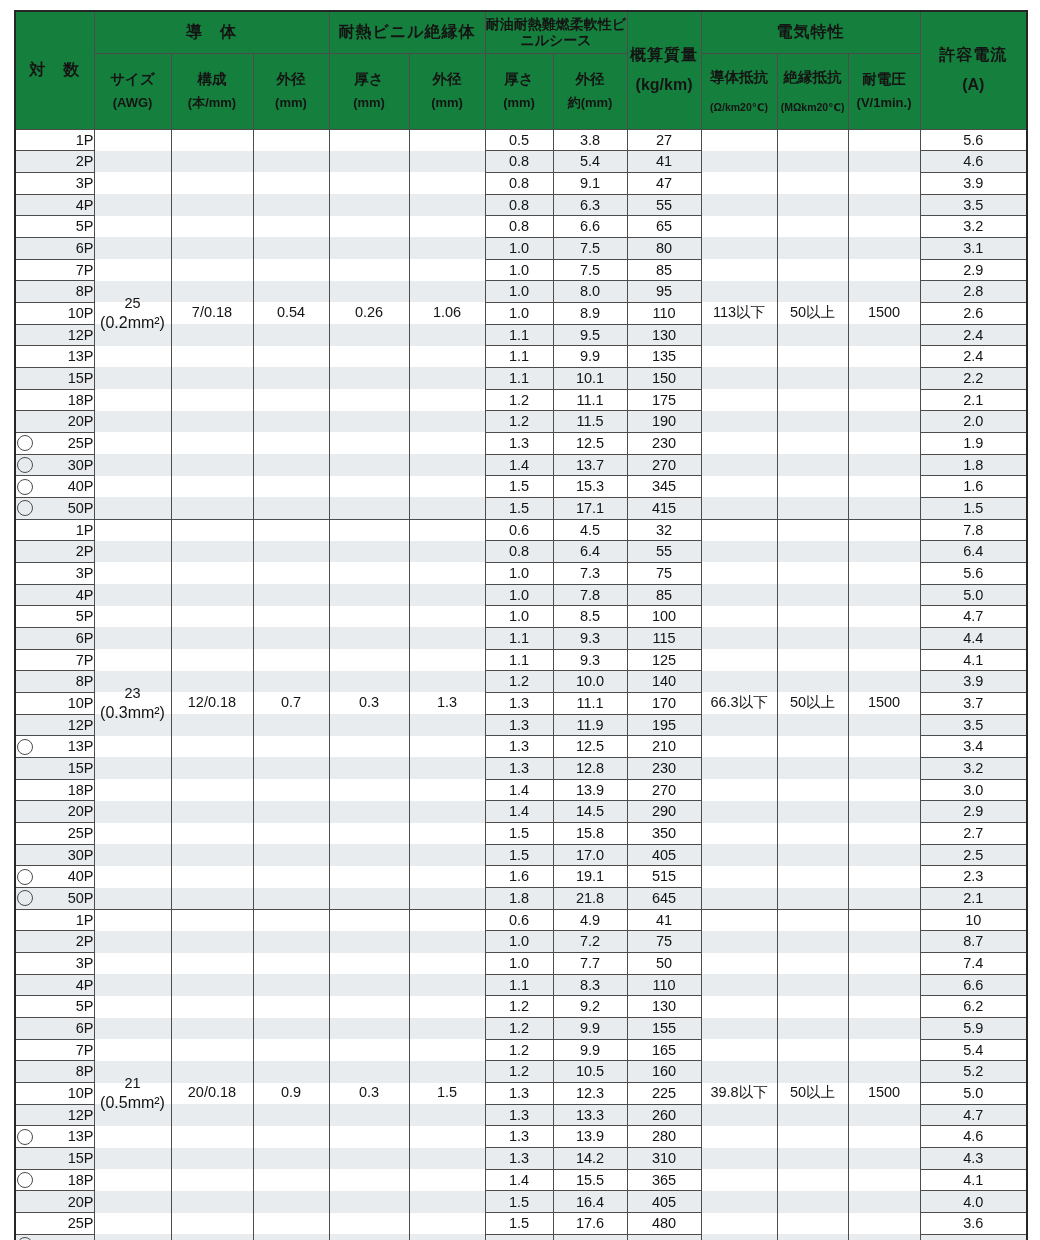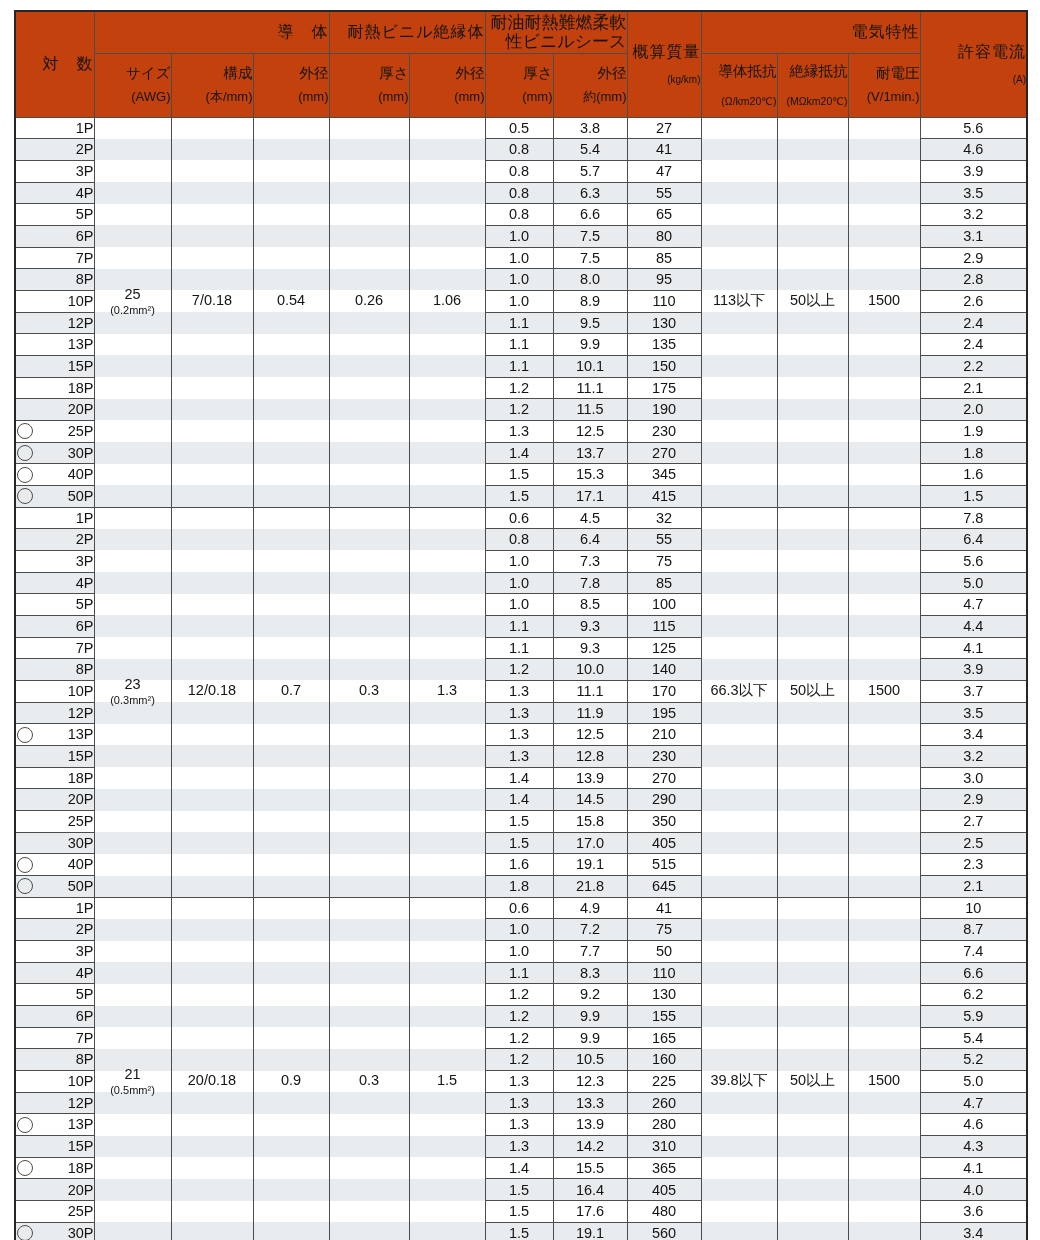--- a/index.html
+++ b/index.html
@@ -1,34 +1,34 @@
 <!DOCTYPE html>
 <html><head>
 <meta charset="utf-8">
 <style>
   html,body{margin:0;padding:0;background:#ffffff;}
   body{width:1040px;height:1240px;font-family:"Liberation Sans","DejaVu Sans",sans-serif;color:#141414;}
   .wrap{padding:10px 0 0 14px;}
   table.spec{border-collapse:collapse;table-layout:fixed;width:1012px;border:2px solid #262626;background:#fff;}
   .spec th,.spec td{border:1px solid #4c4c4c;padding:0;text-align:center;vertical-align:middle;overflow:visible;}
-  .spec thead th{background:#c2410c;font-weight:normal;line-height:1.15;text-align:right;}
+  .spec thead th{background:#15803d;font-weight:bold;line-height:1.15;}
   tr.r1h{height:42px;}
-  tr.r2h{height:64px;}
+  tr.r2h{height:76px;}
   .h-main{font-size:16px;letter-spacing:1px;}
-  .h-sheath{font-size:17px;letter-spacing:0;}
+  .h-sheath{font-size:14px;letter-spacing:0;}
   .h-sub .lbl{font-size:14.5px;}
   .h-sub .unit{font-size:13px;margin-top:9px;}
   .h-sub .unit-xs{font-size:10.5px;margin-top:16px;}
-  .h-main .unit{font-size:10px;letter-spacing:0;margin-top:12px;}
+  .h-main .unit{font-size:16px;letter-spacing:0;margin-top:12px;}
   .spec tbody td{height:20.68px;font-size:14.5px;line-height:1;}
   tr.stripe td{background:#e8ecef;}
   td.m{border-top:none;border-bottom:none;position:relative;}
   td.gs{border-top:1px solid #4c4c4c;}
   .mtext{position:absolute;left:50%;top:50%;transform:translate(-50%,-50%);width:max-content;line-height:1.2;z-index:2;}
-  .mtext .small{font-size:11px;}
+  .mtext .small{font-size:16px;}
   td.pair{position:relative;text-align:right;}
   .circ{position:absolute;left:1px;top:50%;margin-top:-8px;width:16px;height:16px;border:1.5px solid #4c4c4c;border-radius:50%;box-sizing:border-box;background:transparent;}
 </style>
 </head>
 <body>
 
 <div class="wrap">
   <table class="spec">
     <colgroup>
       <col style="width:79px">
@@ -136,21 +136,21 @@
           <td>4.6</td>
         </tr>
         <tr>
           <td class="pair"><span>3P</span></td>
           <td class="m"></td>
           <td class="m"></td>
           <td class="m"></td>
           <td class="m"></td>
           <td class="m"></td>
           <td>0.8</td>
-          <td>5.7</td>
+          <td>9.1</td>
           <td>47</td>
           <td class="m"></td>
           <td class="m"></td>
           <td class="m"></td>
           <td>3.9</td>
         </tr>
         <tr class="stripe">
           <td class="pair"><span>4P</span></td>
           <td class="m"></td>
           <td class="m"></td>

